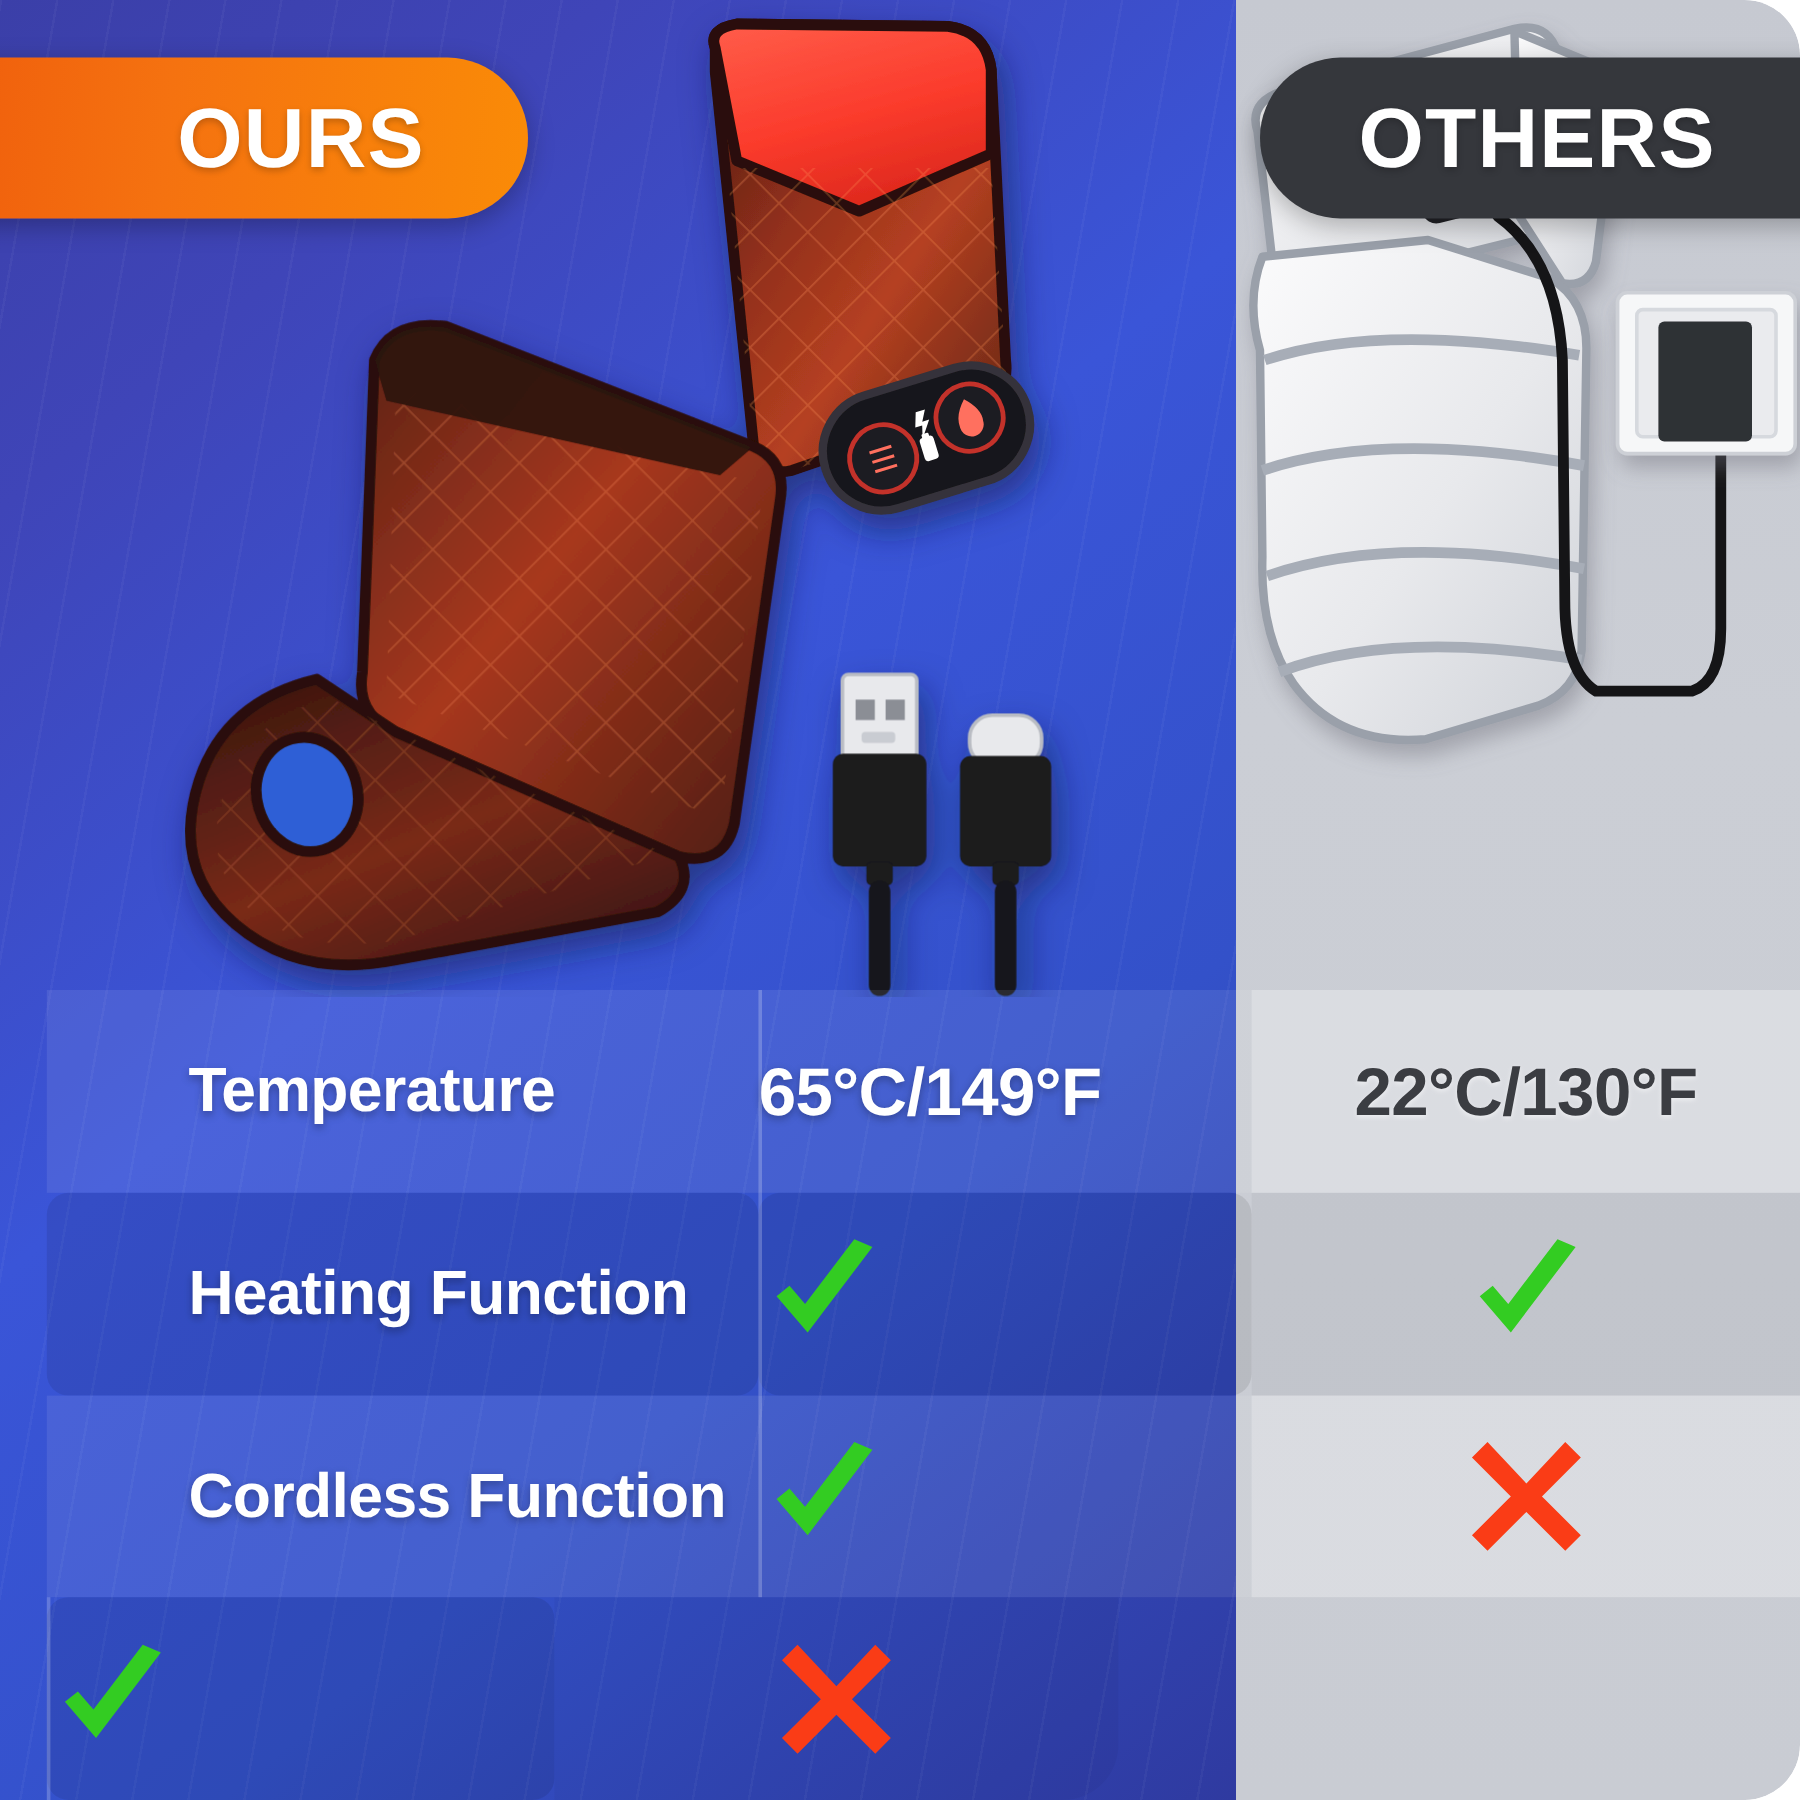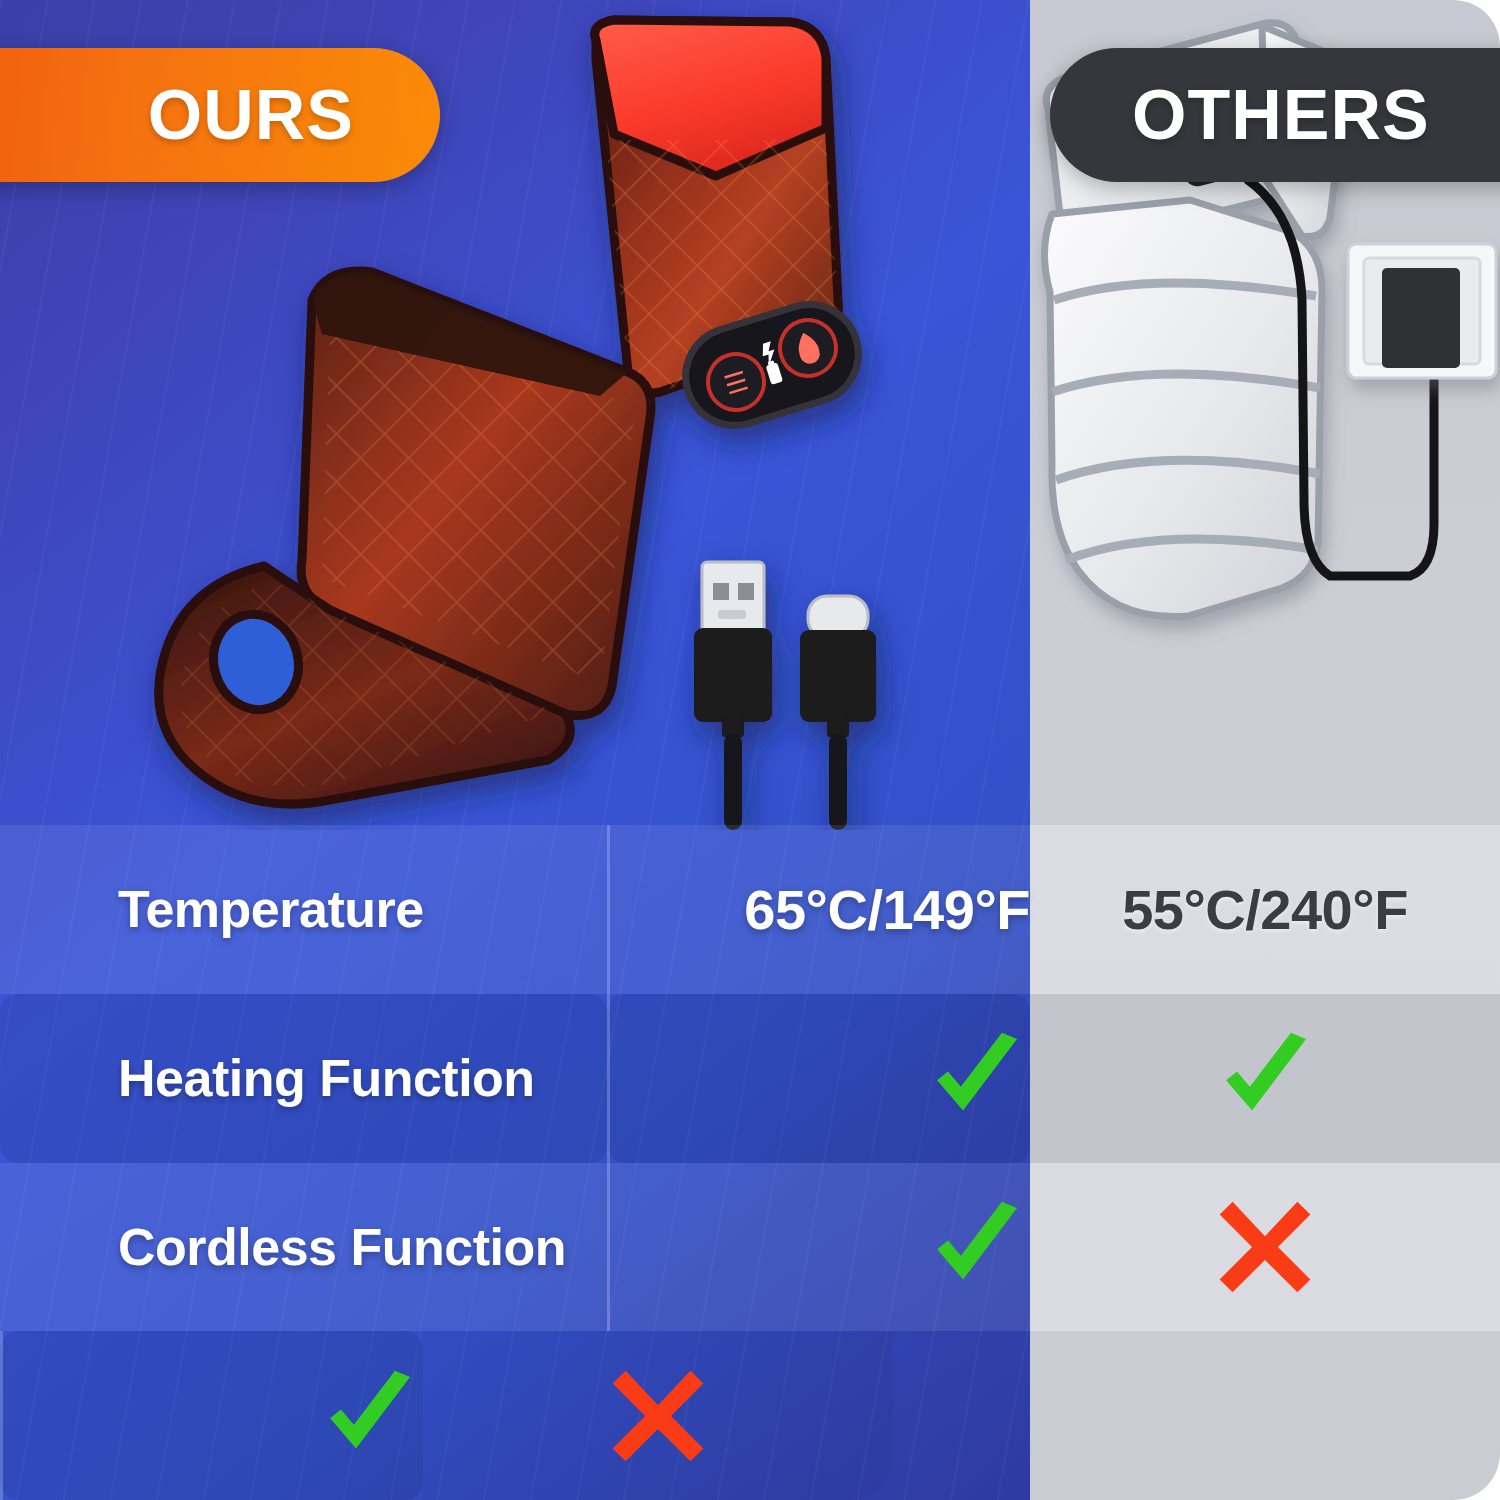--- a/index.html
+++ b/index.html
@@ -93,33 +93,34 @@
     left: 0; top: 825px;
     width: 1500px; height: 675px;
     display: flex;
     flex-direction: column;
   }
   .trow {
     display: flex;
     width: 100%;
     flex: 1 1 0;
     position: relative;
+    padding-left: 39px;
   }
   .cell {
     display: flex;
     align-items: center;
     position: relative;
   }
   .cell-feature {
     width: 607px;
     padding-left: 118px;
   }
   .cell-ours {
     width: 423px;
-    justify-content: flex-end;
+    justify-content: flex-start;
   }
   .cell-others {
     width: 470px;
     justify-content: center;
   }
 
   
   .trow.odd .cell-feature, .trow.odd .cell-ours { background: rgba(255,255,255,0.085); }
   .trow.even .cell-feature, .trow.even .cell-ours { background: rgba(0,0,0,0.085); border-radius: 18px; }
   
@@ -319,21 +320,21 @@
   <div class="table">
 
     <div class="trow odd">
       <div class="cell cell-feature">
         <span class="feature-label">Temperature</span>
       </div>
       <div class="cell cell-ours">
         <span class="value-ours">65°C/149°F</span>
       </div>
       <div class="cell cell-others">
-        <span class="value-others">55°C/240°F</span>
+        <span class="value-others">22°C/130°F</span>
       </div>
     </div>
 
     <div class="trow even">
       <div class="cell cell-feature">
         <span class="feature-label">Heating Function</span>
       </div>
       <div class="cell cell-ours">
         <svg class="mark" viewBox="0 0 100 100">
           <path d="M14 52 L38 80 L88 14 L74 8 L36 58 L24 44 Z" fill="#33cc22"></path>

